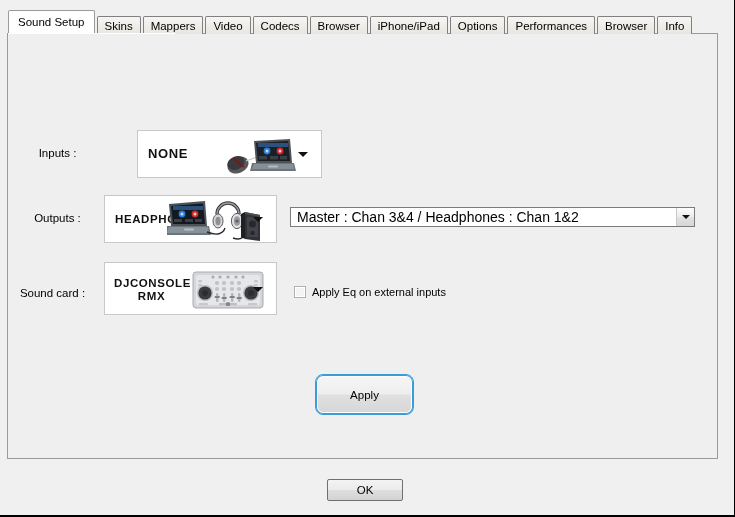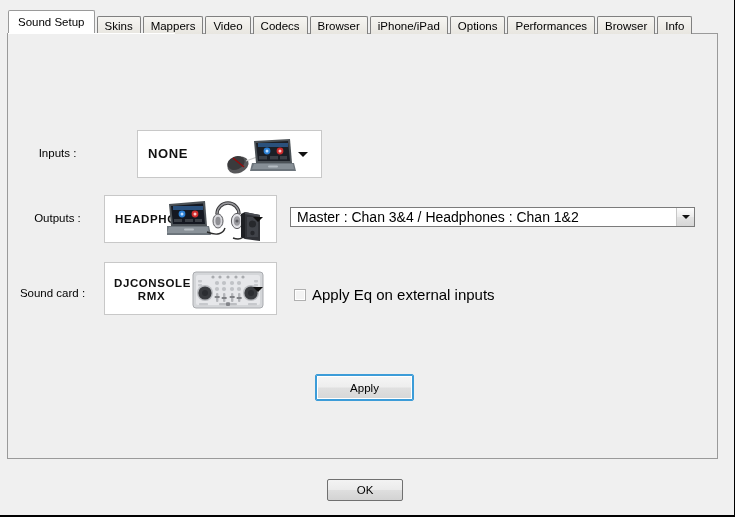--- a/index.html
+++ b/index.html
@@ -176,21 +176,21 @@
   .cbbox {
     width: 12px; height: 12px;
     background: #f4f4f4;
     border: 1px solid #b0b0b0;
     box-sizing: border-box;
     box-shadow: inset 0 0 0 1px #ffffff;
   }
   .cblabel {
     margin-left: 6px;
     font-family: "Liberation Sans", sans-serif;
-    font-size: 15px;
+    font-size: 11px;
     color: #000;
     white-space: nowrap;
   }
 
   
   .btn {
     position: absolute;
     box-sizing: border-box;
     font-family: "Liberation Sans", sans-serif;
     font-size: 11.5px;
@@ -373,21 +373,21 @@
     </div>
 
     <div class="arrow"></div>
   </div>
 
   <div class="cbwrap" style="left:294px; top:286px;">
     <div class="cbbox"></div>
     <div class="cblabel">Apply Eq on external inputs</div>
   </div>
 
-  <div class="btn focus" style="left:315px; top:374px; width:99px; height:27px;">
+  <div class="btn focus" style="left:315px; top:374px; width:99px; height:41px;border-radius:8px;">
     <span>Apply</span>
   </div>
 
   <div class="btn" style="left:327px; top:479px; width:76px; height:22px;">
     <span>OK</span>
   </div>
 
 </div>
 
 </body></html>

